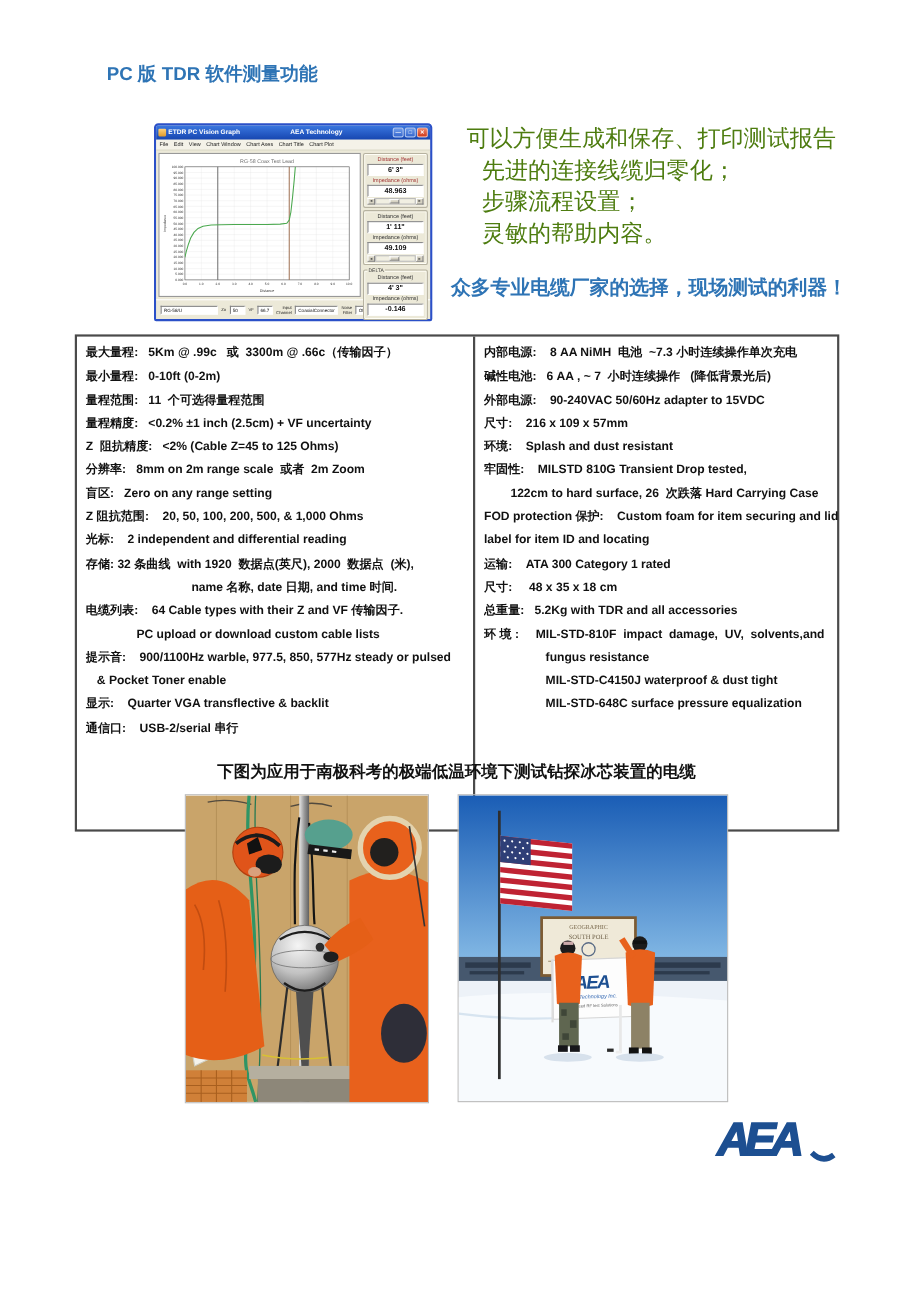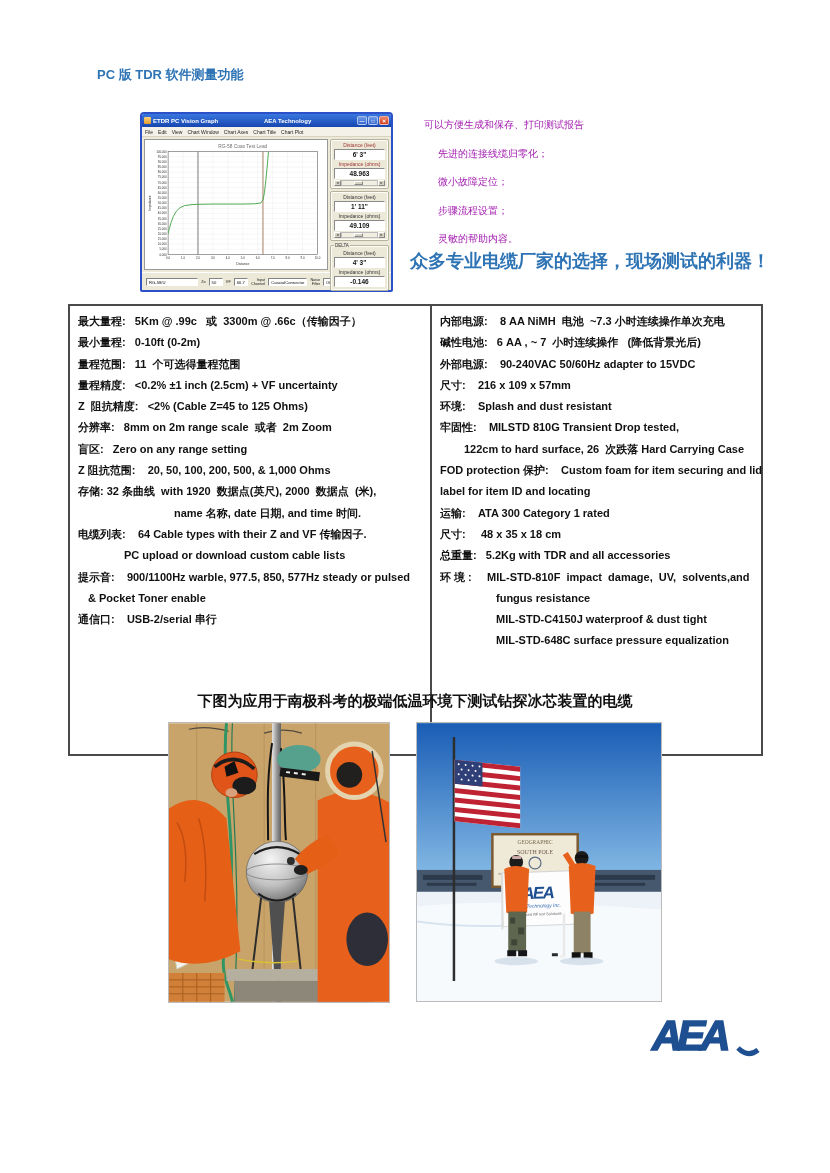--- a/index.html
+++ b/index.html
@@ -1,20 +1,20 @@
 <!DOCTYPE html>
 <html><head>
 <meta charset="utf-8">
 <style>
   html,body{margin:0;padding:0;background:#ffffff;}
   .page{position:relative;width:830px;height:1173px;background:#fff;overflow:hidden;
         font-family:"Liberation Sans",sans-serif;}
 
   
-  .doc-title{position:absolute;left:97px;top:66px;font-size:13px;font-weight:bold;color:#2e74b5;}
+  .doc-title{position:absolute;left:97px;top:56px;font-size:17px;font-weight:bold;color:#2e74b5;}
 
   
   .app-window{position:absolute;left:140px;top:112px;width:253px;height:180px;
               border:2px solid #2b50c8;border-radius:4px 4px 2px 2px;background:#ece9d8;
               box-sizing:border-box;display:flex;flex-direction:column;}
   .titlebar{height:13px;flex:0 0 13px;background:linear-gradient(#3a77e0,#1746b0);
             border-radius:2px 2px 0 0;display:flex;align-items:center;color:#fff;
             font-size:6px;font-weight:bold;padding:0 2px;gap:2px;}
   .win-icon{width:7px;height:7px;background:linear-gradient(#ffd27a,#e09b2d);border-radius:1px;flex:0 0 7px;}
   .title-left{white-space:nowrap;}
@@ -45,21 +45,21 @@
             border:1px solid #fff;border-right-color:#888;border-bottom-color:#888;box-sizing:border-box;}
   .statusbar{flex:0 0 17px;height:17px;background:#ece9d8;border-top:1px solid #fff;
              display:flex;align-items:center;gap:3px;padding:0 4px;}
   .sbx-lab{font-size:3.8px;line-height:4px;color:#222;text-align:right;white-space:pre-line;}
   .sbx-field{background:#fff;border:1px solid #848484;border-right-color:#fff;border-bottom-color:#fff;
              height:8px;line-height:8px;font-size:4.2px;color:#111;padding:0 2px;white-space:nowrap;
              overflow:hidden;box-sizing:border-box;}
 
   
   .features{position:absolute;left:424px;top:112px;width:395px;
-            font-family:Liberation Mono, monospace;font-size:10px;color:#a21caf;line-height:28.5px;}
+            font-family:Liberation Serif, serif;font-size:21px;color:#4d7c0f;line-height:28.5px;}
   .feature-line.ind{margin-left:14px;}
   .slogan{position:absolute;left:410px;top:249px;font-size:18px;font-weight:bold;color:#2e74b5;
           font-family:"Liberation Serif",serif;}
 
   
   .spec-table{position:absolute;left:68px;top:304px;width:695px;height:452px;
               border:2px solid #4a4a4a;box-sizing:border-box;display:flex;background:#fff;}
   .spec-col{padding:5px 8px;font-size:11px;font-weight:bold;color:#111;box-sizing:border-box;}
   .spec-col.left{width:362px;flex:0 0 362px;border-right:2px solid #4a4a4a;}
   .spec-col.right{flex:1;}
@@ -232,42 +232,43 @@
       <span class="sbx-lab">Noise
 Filter</span>
       <span class="sbx-field" style="width:13px;">Off</span>
       <span class="sbx-field" style="width:52px;border-color:transparent;background:transparent;">May 17 2012   10:29AM</span>
     </div>
   </div>
 
   <div class="features" id="features">
       <div class="feature-line">可以方便生成和保存、打印测试报告</div>
       <div class="feature-line ind">先进的连接线缆归零化；</div>
-      <div class="feature-line ind">微小故障定位；</div>
       <div class="feature-line ind">步骤流程设置；</div>
       <div class="feature-line ind">灵敏的帮助内容。</div>
     </div>
   <div class="slogan">众多专业电缆厂家的选择，现场测试的利器！</div>
 
   <div class="spec-table">
     <div class="spec-col left" id="spec-left">
         <div class="spec-line">最大量程:   5Km @ .99c   或  3300m @ .66c（传输因子）</div>
         <div class="spec-line">最小量程:   0-10ft (0-2m)</div>
         <div class="spec-line">量程范围:   11  个可选得量程范围</div>
         <div class="spec-line">量程精度:   &lt;0.2% ±1 inch (2.5cm) + VF uncertainty</div>
         <div class="spec-line">Z  阻抗精度:   &lt;2% (Cable Z=45 to 125 Ohms)</div>
         <div class="spec-line">分辨率:   8mm on 2m range scale  或者  2m Zoom</div>
         <div class="spec-line">盲区:   Zero on any range setting</div>
         <div class="spec-line">Z 阻抗范围:    20, 50, 100, 200, 500, &amp; 1,000 Ohms</div>
+        <div class="spec-line">光标:    2 independent and differential reading</div>
         <div class="spec-line">存储: 32 条曲线  with 1920  数据点(英尺), 2000  数据点  (米),</div>
         <div class="spec-line" style="padding-left: 96px;">name 名称, date 日期, and time 时间.</div>
         <div class="spec-line">电缆列表:    64 Cable types with their Z and VF 传输因子.</div>
         <div class="spec-line" style="padding-left: 46px;">PC upload or download custom cable lists</div>
         <div class="spec-line">提示音:    900/1100Hz warble, 977.5, 850, 577Hz steady or pulsed</div>
         <div class="spec-line" style="padding-left: 10px;">&amp; Pocket Toner enable</div>
+        <div class="spec-line">显示:    Quarter VGA transflective &amp; backlit</div>
         <div class="spec-line">通信口:    USB-2/serial 串行</div>
       </div>
     <div class="spec-col right" id="spec-right">
         <div class="spec-line">内部电源:    8 AA NiMH  电池  ~7.3 小时连续操作单次充电</div>
         <div class="spec-line">碱性电池:   6 AA , ~ 7  小时连续操作   (降低背景光后)</div>
         <div class="spec-line">外部电源:    90-240VAC 50/60Hz adapter to 15VDC</div>
         <div class="spec-line">尺寸:    216 x 109 x 57mm</div>
         <div class="spec-line">环境:    Splash and dust resistant</div>
         <div class="spec-line">牢固性:    MILSTD 810G Transient Drop tested,</div>
         <div class="spec-line" style="padding-left: 24px;">122cm to hard surface, 26  次跌落 Hard Carrying Case</div>

